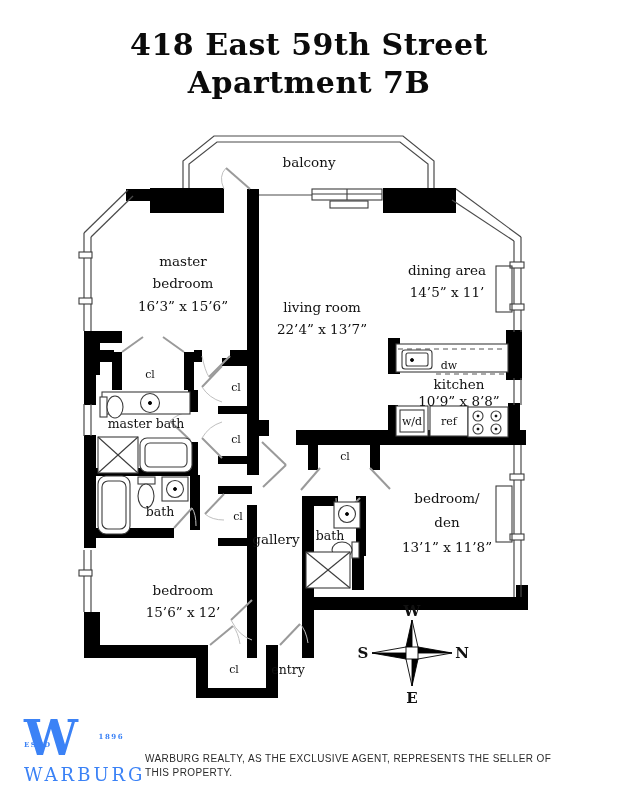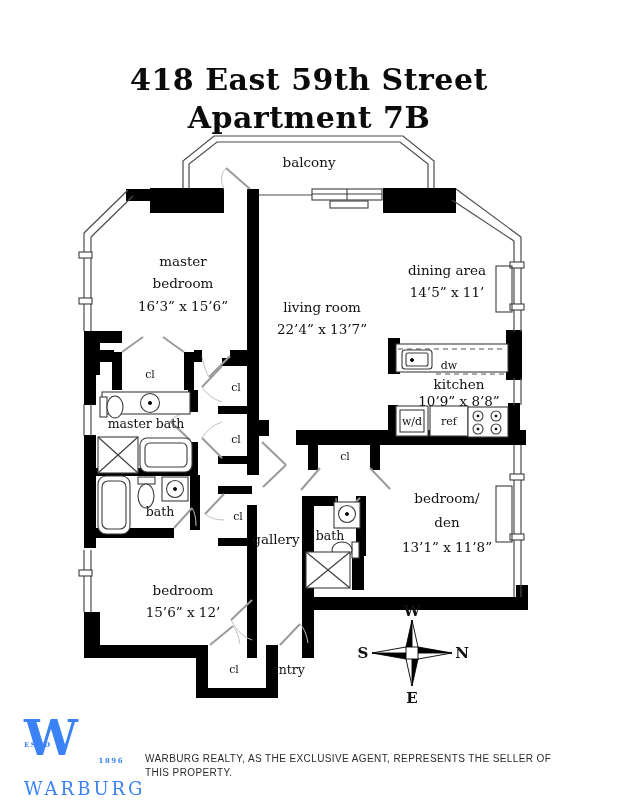--- a/index.html
+++ b/index.html
@@ -1,39 +1,39 @@
 <!DOCTYPE html>
 <html><head>
 <meta charset="utf-8">
 <style>
   html,body{margin:0;padding:0;background:#fff;}
   .page{position:relative;width:618px;height:800px;background:#fff;overflow:hidden;
         font-family:"DejaVu Serif",serif;}
-  .title{position:absolute;top:26px;left:0;width:618px;text-align:center;color:#0b0b0b;margin-top:35px;}
+  .title{position:absolute;top:26px;left:0;width:618px;text-align:center;color:#0b0b0b;}
   .title .l{font-size:30px;font-weight:bold;line-height:38px;letter-spacing:.5px;}
   svg text{font-family:"DejaVu Serif",serif;fill:#111;}
   .t1{font-size:13.5px;}
   .t2{font-size:11px;}
   .t3{font-size:12.5px;}
   .cmp{font-size:15px;font-weight:bold;}
   .w{fill:#000;stroke:none;}
   .win{stroke:#4a4a4a;stroke-width:1.2;fill:none;}
   .fx{stroke:#3c3c3c;stroke-width:1.1;fill:#fff;}
   .fxl{stroke:#3c3c3c;stroke-width:1.1;fill:none;}
   .leaf{stroke:#9a9a9a;stroke-width:2;fill:none;}
   .arc{stroke:#c0c0c0;stroke-width:1;fill:none;}
   .dash{stroke:#555;stroke-width:1;fill:none;stroke-dasharray:5,4;}
   .cw{fill:#fff;stroke:#000;stroke-width:.9;}
   .cb{fill:#000;stroke:#000;stroke-width:.9;}
   .footer-logo{position:absolute;left:24px;top:712px;width:100px;text-align:left;color:#3b82f6;}
   .monorow{position:relative;height:52px;}
   .mono{font-size:48px;font-weight:bold;line-height:52px;}
   .estd{position:absolute;left:0;top:28px;font-size:7px;letter-spacing:1.5px;font-weight:bold;}
-  .year{position:absolute;right:0;top:44px;font-size:7px;letter-spacing:1.5px;font-weight:bold;}
-  .brand{font-size:18px;letter-spacing:3px;margin-top:14px;}
+  .year{position:absolute;right:0;top:20px;font-size:7px;letter-spacing:1.5px;font-weight:bold;}
+  .brand{font-size:18px;letter-spacing:3px;margin-top:0;}
   .disclaimer{position:absolute;left:145px;top:752px;width:430px;
       font-family:"Liberation Sans",sans-serif;font-size:10px;line-height:14px;
       letter-spacing:.4px;color:#2b2b2b;}
 </style>
 </head>
 <body>
 
 <div class="page">
 
   <div class="title">

